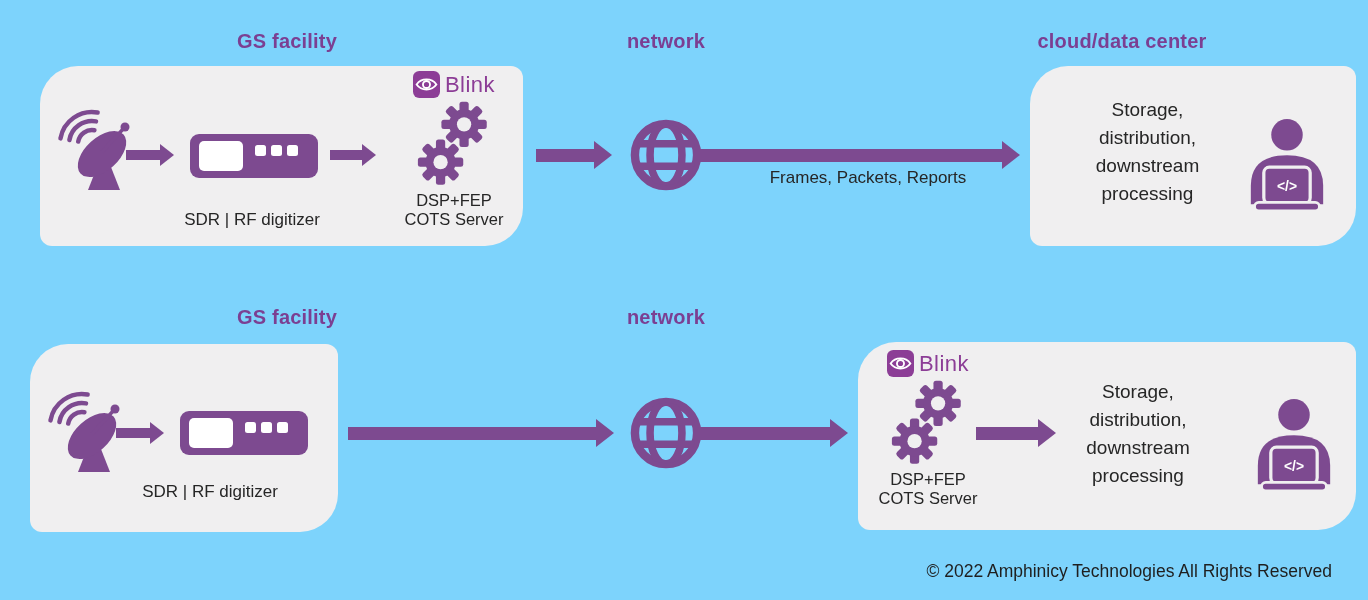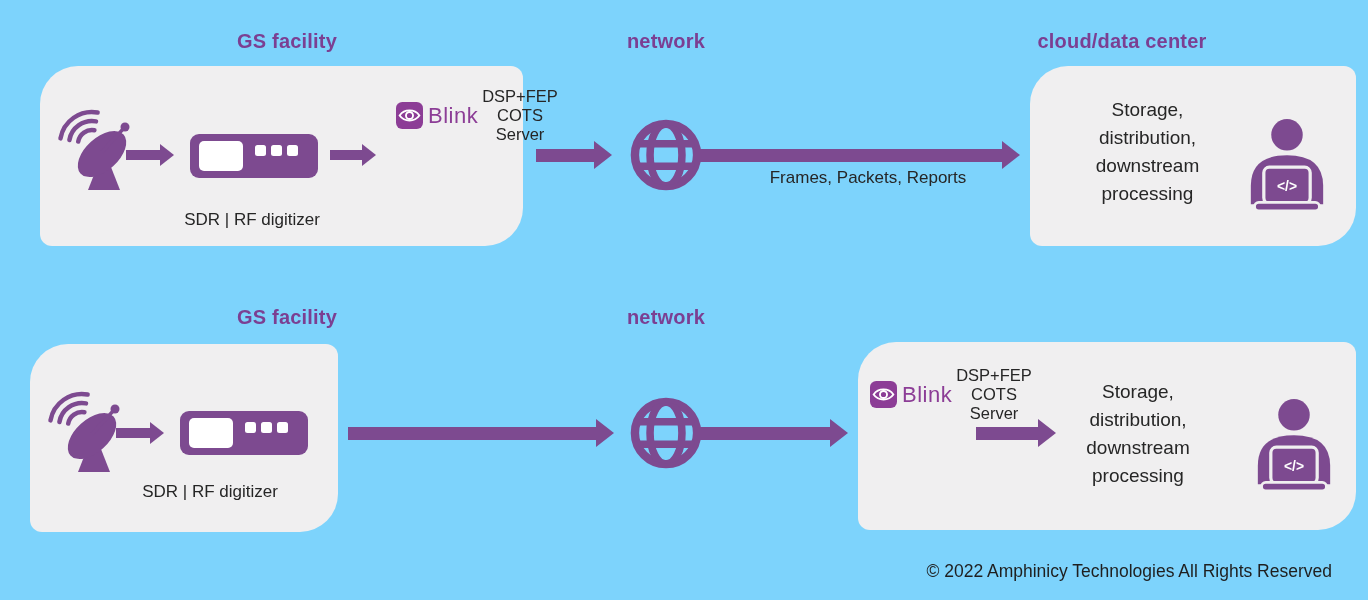--- a/index.html
+++ b/index.html
@@ -24,21 +24,21 @@
     border-top:14px solid transparent;border-bottom:14px solid transparent;}
   .harrow.sm{height:22px;}
   .harrow.sm .shaft{height:10px;}
   .harrow.sm::after{border-left:14px solid var(--purple);border-top:11px solid transparent;border-bottom:11px solid transparent;}
   
   .sdr{position:absolute;width:128px;height:44px;background:var(--purple);border-radius:9px;}
   .sdr .screen{position:absolute;left:9px;top:7px;width:44px;height:30px;background:#fff;border-radius:5px;}
   .sdr .dots{position:absolute;right:20px;top:11px;display:flex;gap:5px;}
   .sdr .dots i{display:block;width:11px;height:11px;background:#fff;border-radius:2.5px;}
   
-  .blinkunit{position:absolute;display:flex;flex-direction:row;align-items:center;gap:2px;}
+  .blinkunit{position:absolute;display:flex;flex-direction:column;align-items:center;gap:2px;}
   .blinkrow{display:flex;align-items:center;gap:5px;}
   .blinktxt{font-size:22px;color:var(--blink-purple);letter-spacing:.5px;}
   .dsp{font-size:16.5px;line-height:19px;color:var(--text-dark);text-align:center;white-space:pre-line;}
   .copyright{position:absolute;left:870px;top:561px;width:462px;font-size:17.5px;color:#1f1f1f;text-align:right;}
   svg{display:block;}
 </style>
 </head>
 <body>
 
 <div class="canvas">

